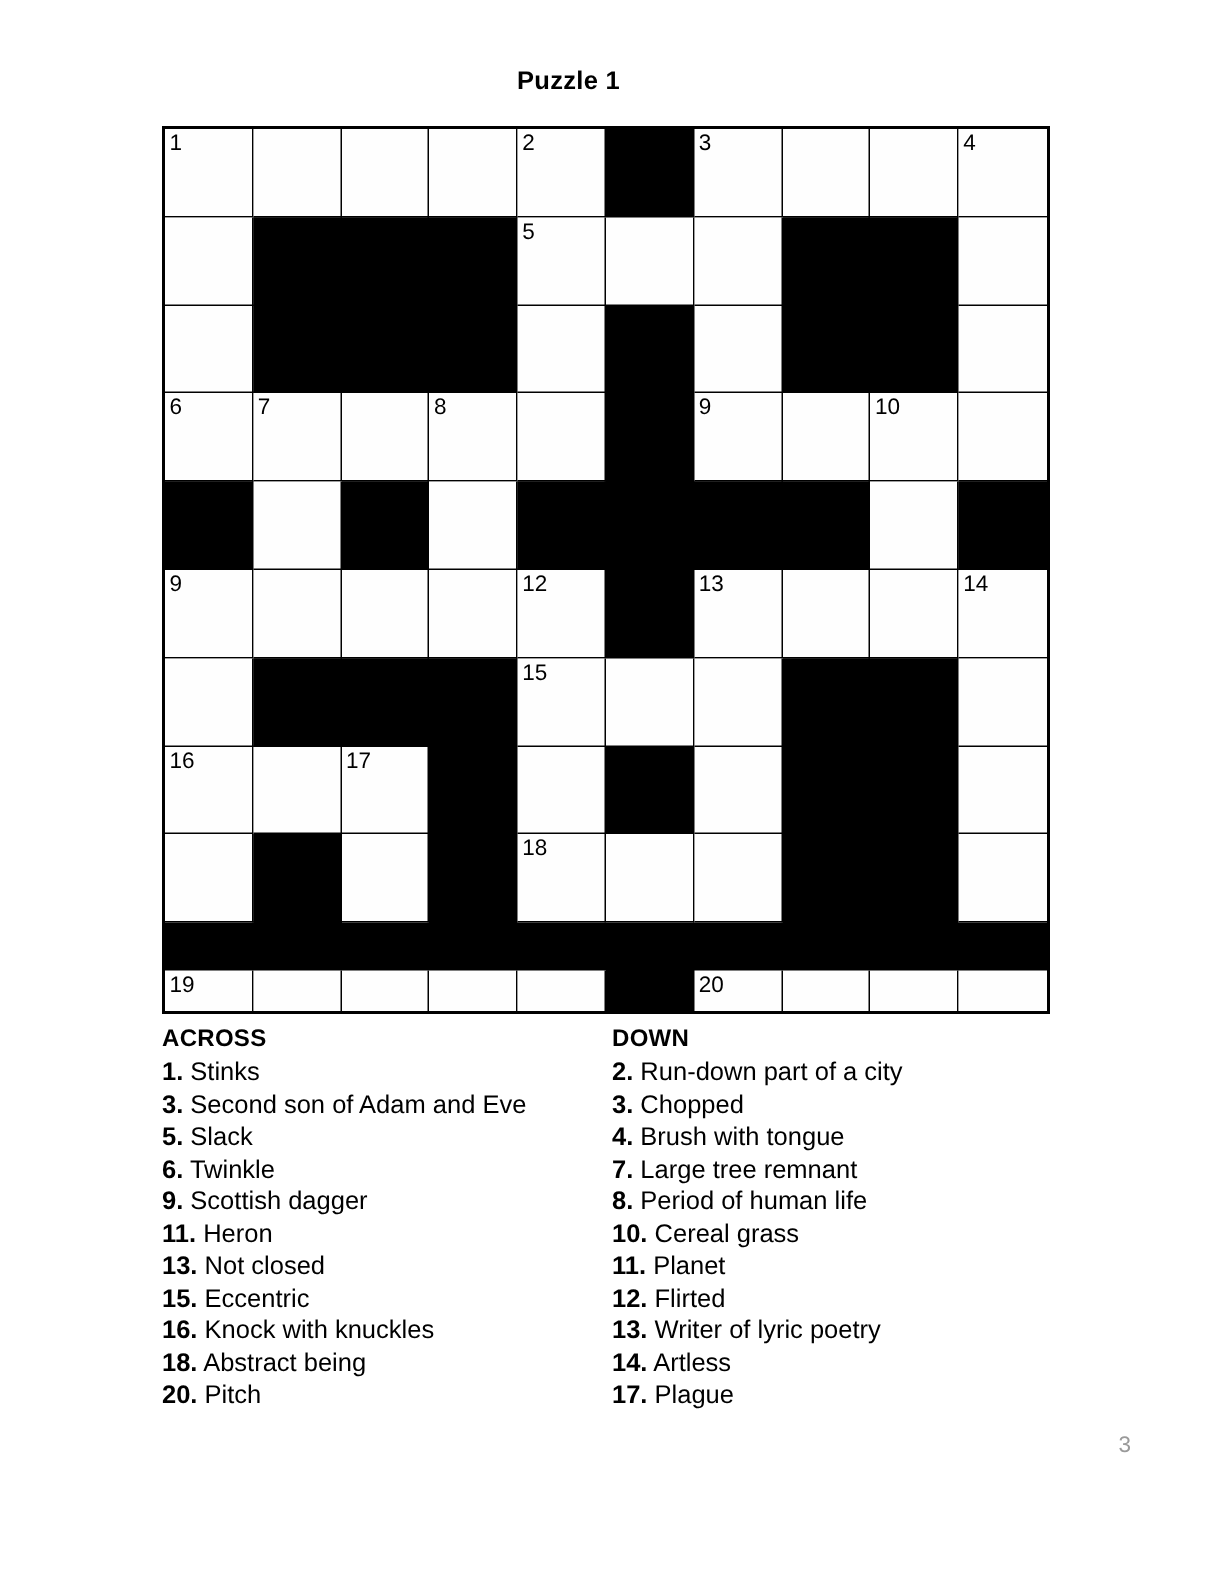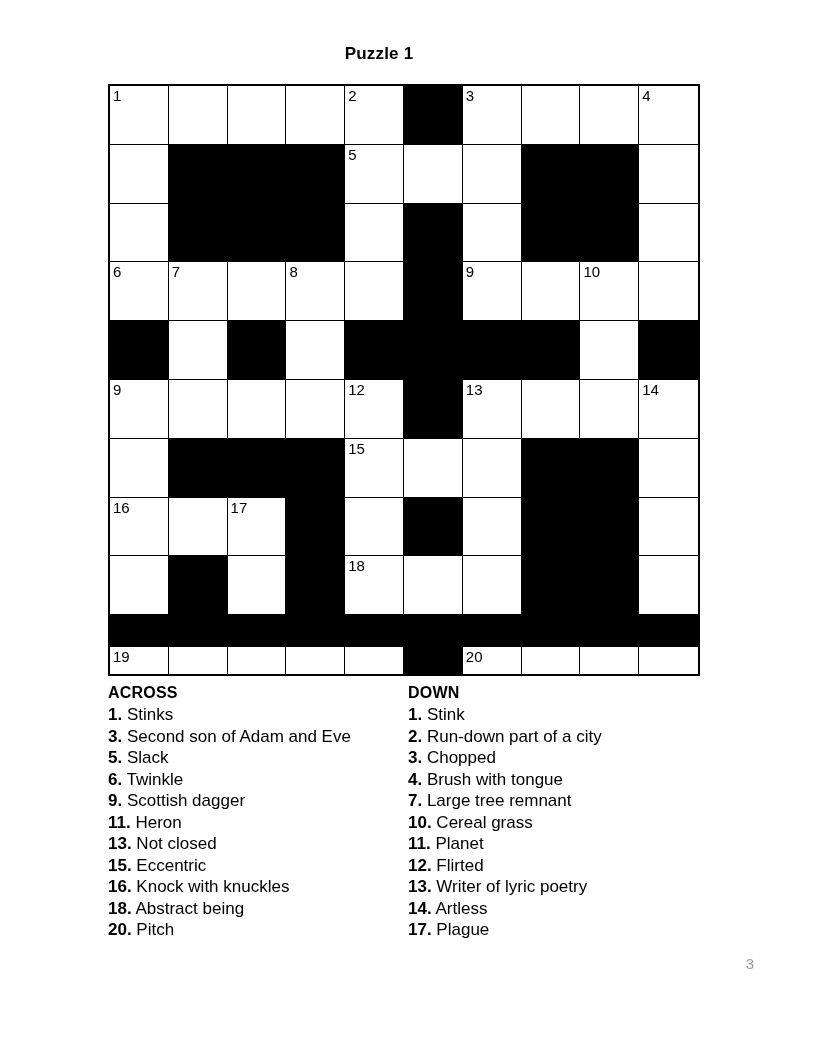--- a/index.html
+++ b/index.html
@@ -279,25 +279,25 @@
             <li><span class="cnum">13.</span><span> Not closed</span></li>
             <li><span class="cnum">15.</span><span> Eccentric</span></li>
             <li><span class="cnum">16.</span><span> Knock with knuckles</span></li>
             <li><span class="cnum">18.</span><span> Abstract being</span></li>
             <li><span class="cnum">20.</span><span> Pitch</span></li>
           </ul>
       </div>
       <div class="clue-col">
         <div class="clue-heading">DOWN</div>
         <ul class="clue-list" id="down-list">
-            <li><span class="cnum">1.</span><span> Stink</span></li>
             <li><span class="cnum">2.</span><span> Run-down part of a city</span></li>
             <li><span class="cnum">3.</span><span> Chopped</span></li>
             <li><span class="cnum">4.</span><span> Brush with tongue</span></li>
             <li><span class="cnum">7.</span><span> Large tree remnant</span></li>
+            <li><span class="cnum">8.</span><span> Period of human life</span></li>
             <li><span class="cnum">10.</span><span> Cereal grass</span></li>
             <li><span class="cnum">11.</span><span> Planet</span></li>
             <li><span class="cnum">12.</span><span> Flirted</span></li>
             <li><span class="cnum">13.</span><span> Writer of lyric poetry</span></li>
             <li><span class="cnum">14.</span><span> Artless</span></li>
             <li><span class="cnum">17.</span><span> Plague</span></li>
           </ul>
       </div>
     </div>
   </div>

